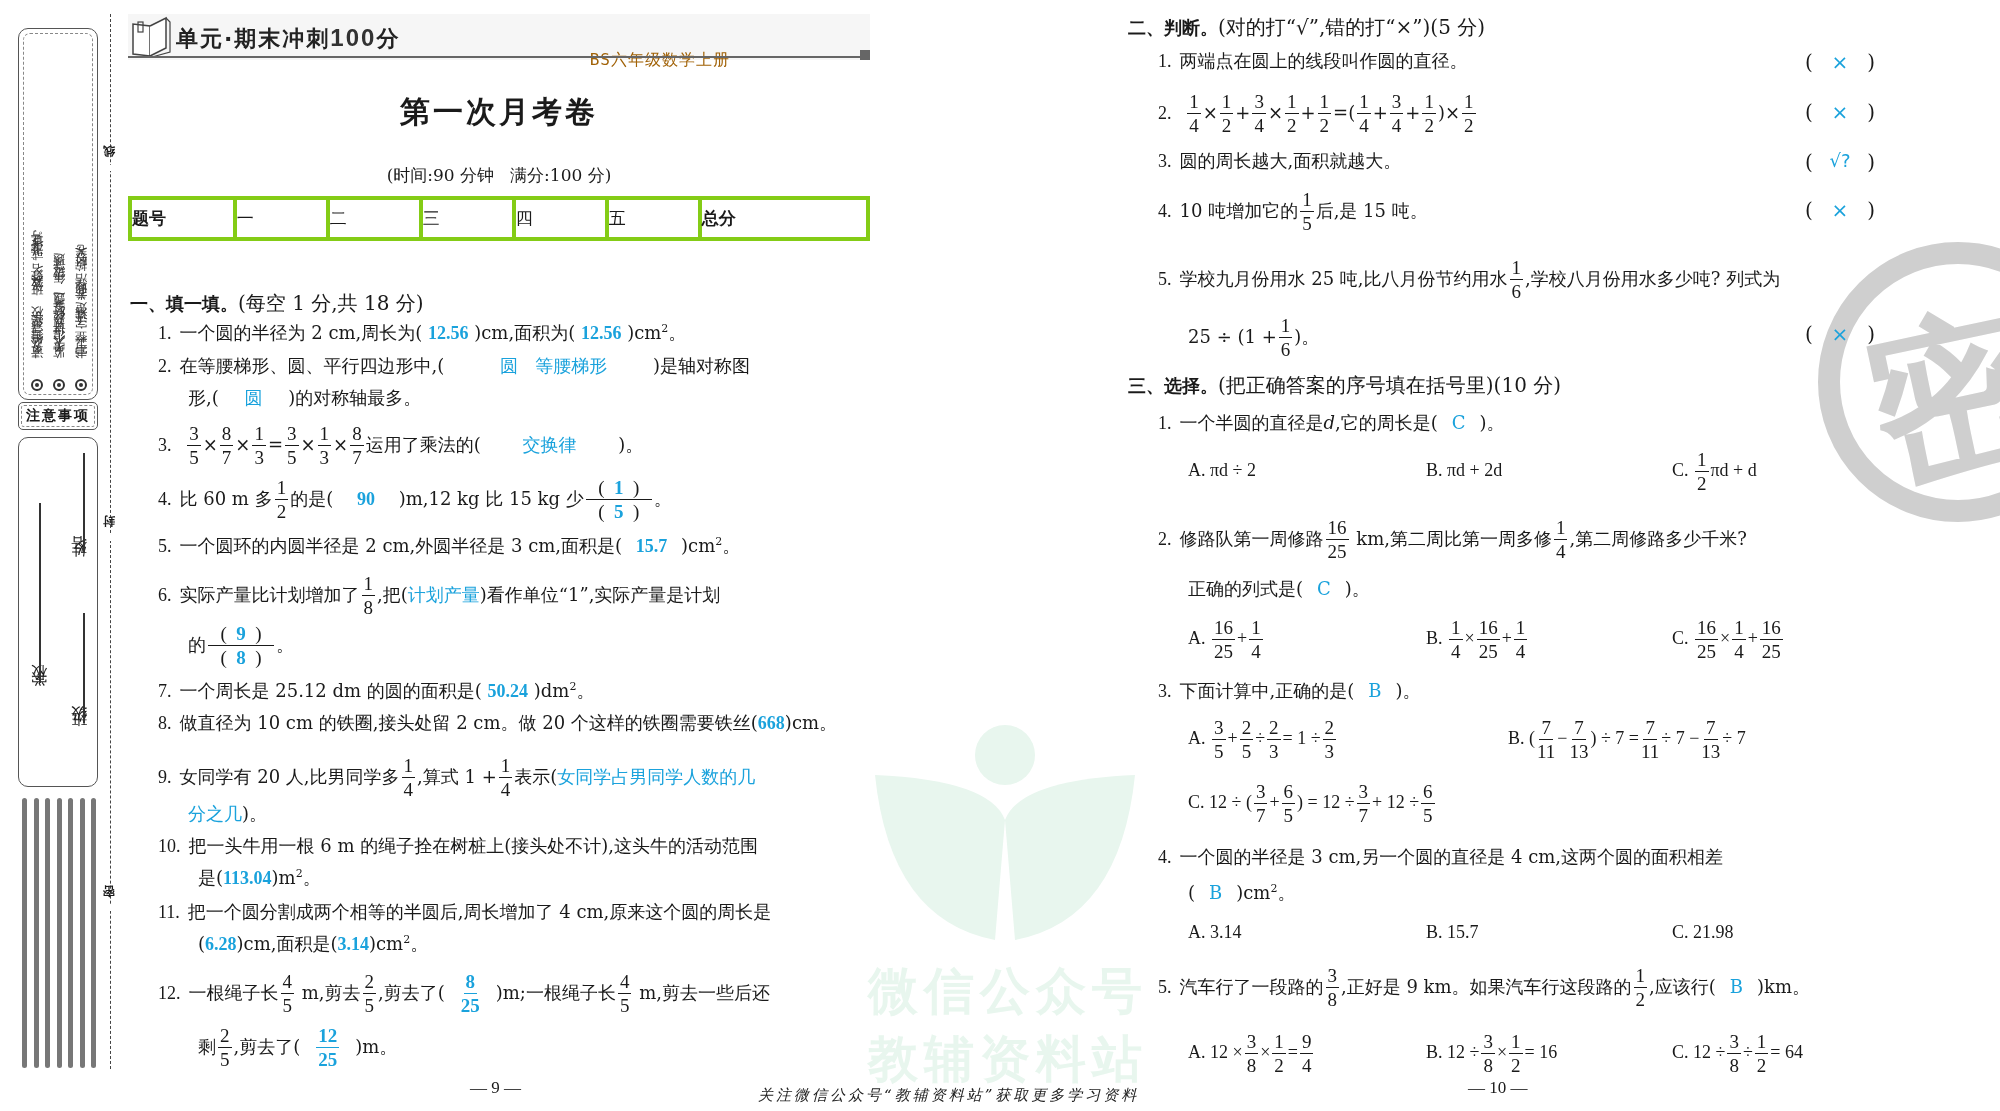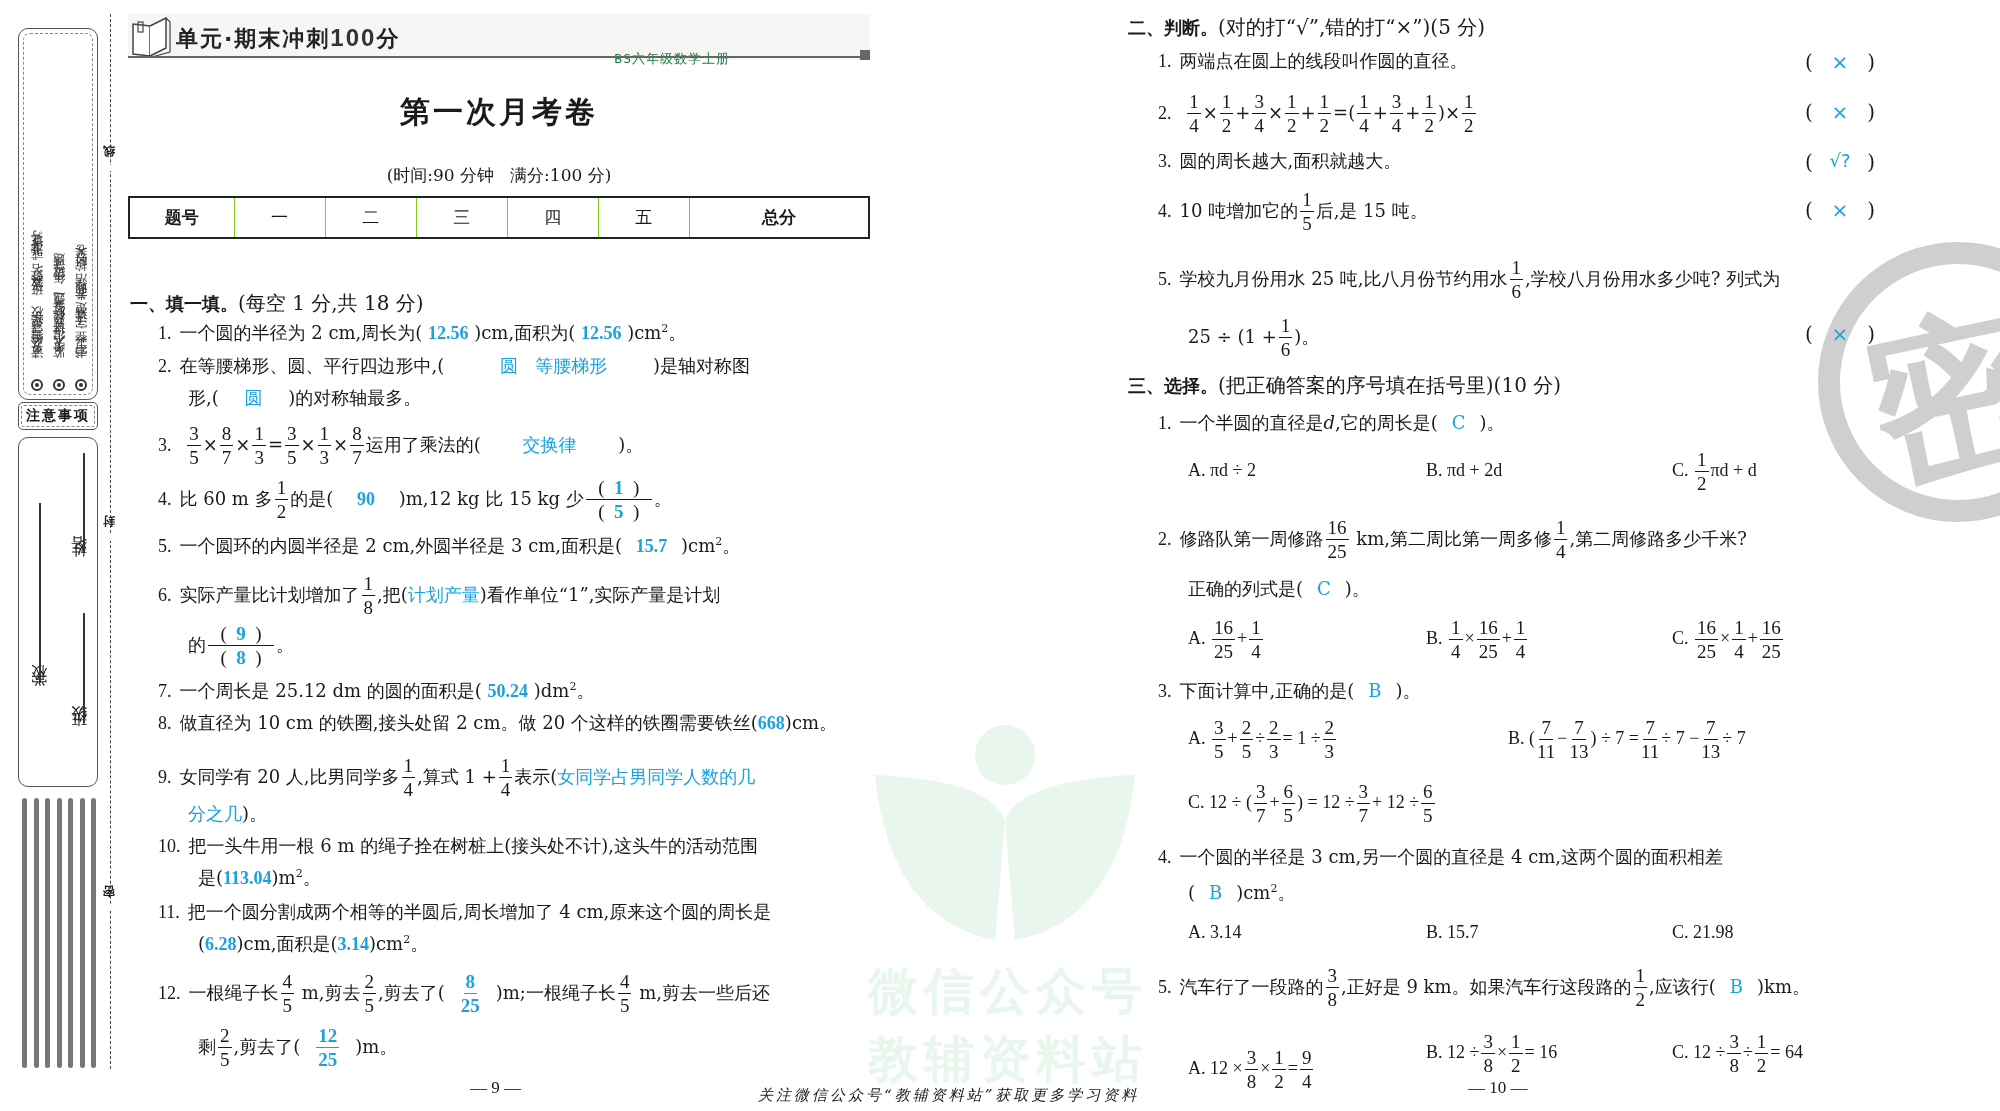--- a/index.html
+++ b/index.html
@@ -34,29 +34,29 @@
   .stripes div { width: 5px; height: 100%; background: #777; border-radius: 3px; }
   .cut-line { position: absolute; left: 110px; top: 14px; width: 0; height: 1055px; border-left: 1.5px dashed #444; }
   .cut-mark { position: absolute; left: 101px; width: 20px; background: #fff; font-family: "DejaVu Sans", sans-serif; font-size: 12px; font-weight: bold; text-align: center; writing-mode: vertical-rl; transform: rotate(180deg); padding: 3px 0; }
 
   
   .header { position: absolute; left: 128px; top: 14px; width: 742px; height: 46px; background: #f6f6f6; }
   .book-icon { position: absolute; left: 2px; top: 0; width: 44px; height: 44px; }
   .header-title { position: absolute; left: 48px; top: 10px; font-family: "DejaVu Sans", sans-serif; font-weight: bold; font-size: 22px; letter-spacing: 2px; color: #222; }
   .header-title .hundred { font-family: "Liberation Sans", sans-serif; font-size: 24px; color: #333; }
   .header-rule { position: absolute; left: 128px; top: 56px; width: 742px; height: 2px; background: #666; }
-  .header-sub { position: absolute; right: 140px; top: 36px; font-family: "DejaVu Sans Mono", monospace; font-size: 13px; color: #15803d; letter-spacing: 1px; }
+  .header-sub { position: absolute; right: 140px; top: 36px; font-family: "DejaVu Sans Mono", monospace; font-size: 16px; color: #a16207; letter-spacing: 1px; }
   .header-block { position: absolute; left: 860px; top: 50px; width: 10px; height: 10px; background: #666; }
 
   .exam-title { position: absolute; left: 128px; width: 742px; top: 92px; text-align: center; font-family: "DejaVu Serif", serif; font-weight: bold; font-size: 30px; letter-spacing: 3px; }
   .exam-meta { position: absolute; left: 128px; width: 742px; top: 164px; text-align: center; font-size: 17px; }
   .exam-meta span { margin: 0 8px; }
 
   table.score { position: absolute; left: 128px; top: 196px; width: 742px; border-collapse: collapse; border: 2px solid #222; font-family: "DejaVu Sans", sans-serif; }
-  table.score td { height: 41px; border: 1px solid #84cc16; text-align: center; font-size: 17px; }
+  table.score td { height: 41px; border: 4px solid #84cc16; font-size: 17px; }
   table.score td.hdr { font-weight: bold; }
 
   
   .q-sec { position: absolute; font-size: 18px; white-space: nowrap; }
   .sec-title { font-family: "DejaVu Sans", sans-serif; font-weight: bold; margin-top: 36px; }
   .sec-note { font-family: "DejaVu Serif", serif; font-weight: normal; font-size: 20px; }
   .line { position: absolute; white-space: nowrap; font-size: 18px; line-height: 1.2; }
   .num { font-family: "Liberation Serif", serif; display: inline-block; margin-right: 8px; }
   .mark { position: absolute; font-size: 20px; width: 70px; display: flex; justify-content: space-between; }
   .mark .x { color: #1aa2dc; font-family: "DejaVu Sans", sans-serif; }
@@ -513,21 +513,21 @@
 
 <div class="line" style="left:1158px; top:966px;">
   <span class="num">5.</span><span>汽车行了一段路的</span><span class="frac">
       <span class="n">3</span>
       <span class="d">8</span>
     </span><span>,正好是 9 km。如果汽车行这段路的</span><span class="frac">
       <span class="n">1</span>
       <span class="d">2</span>
     </span><span>,应该行(</span><span class="ans" style="margin:0 14px;">B</span><span>)km。</span>
 </div>
-<div class="opt" style="left:1188px; top:1032px;margin-top:16px;">
+<div class="opt" style="left:1188px; top:1032px;">
   <span>A. 12 ×</span><span class="frac">
       <span class="n">3</span>
       <span class="d">8</span>
     </span>×<span class="frac">
       <span class="n">1</span>
       <span class="d">2</span>
     </span>=<span class="frac">
       <span class="n">9</span>
       <span class="d">4</span>
     </span>

